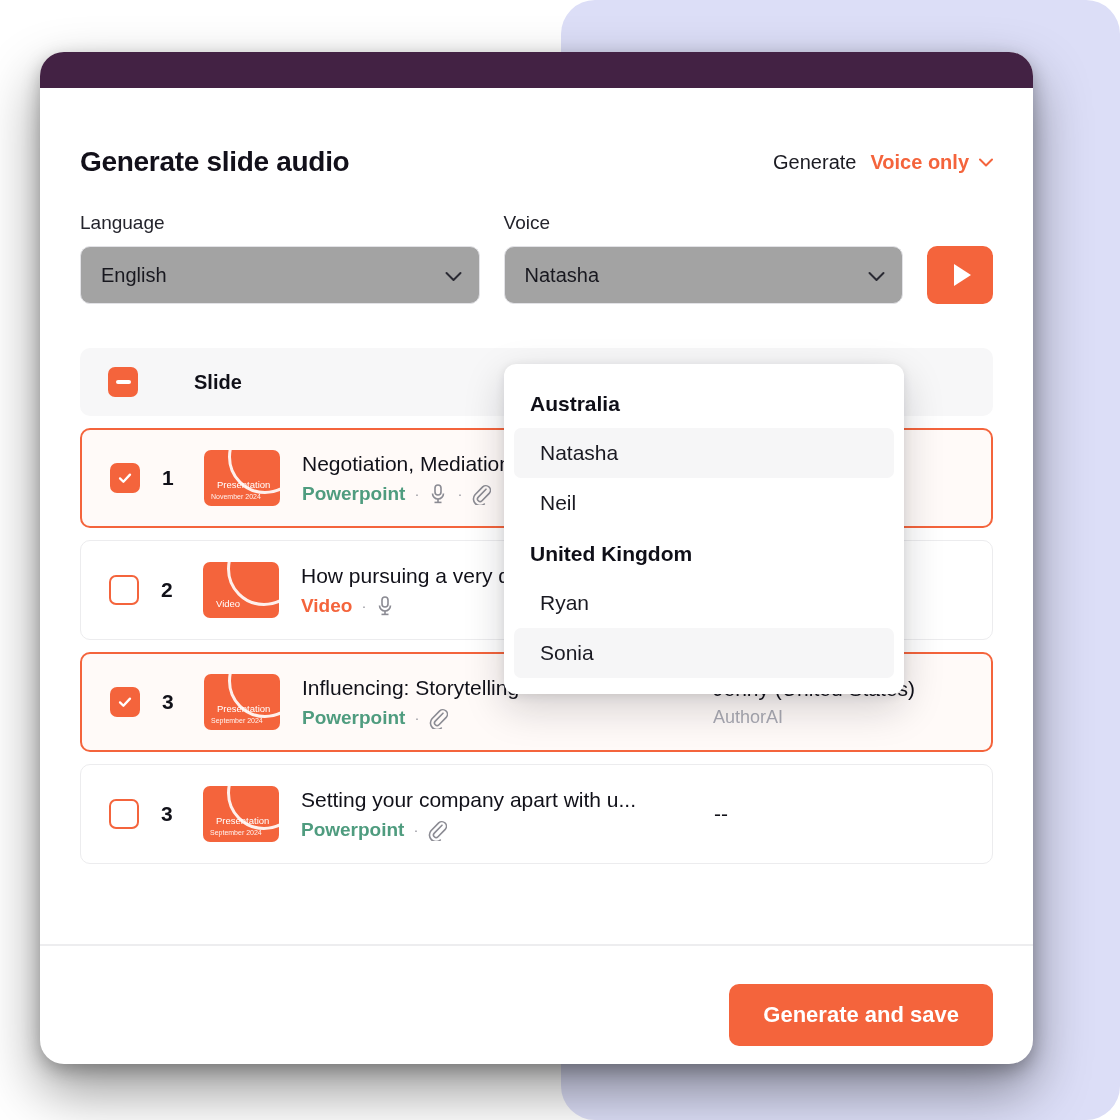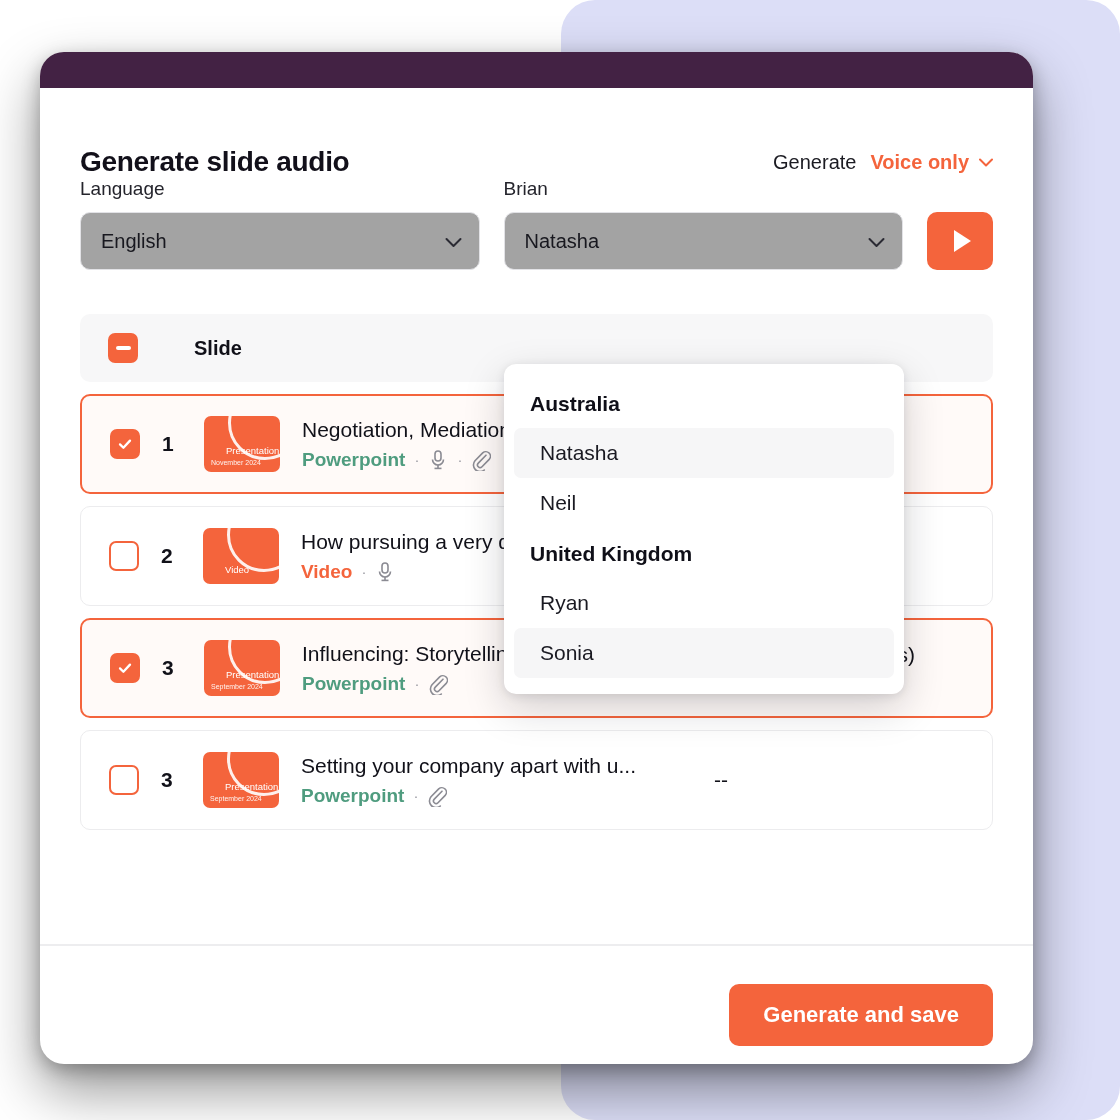--- a/index.html
+++ b/index.html
@@ -52,21 +52,21 @@
   .gen-mode {
     display: flex; align-items: center; gap: 10px;
     font-size: 20px; font-weight: 600; color: #f4643c; cursor: pointer;
   }
   .chev {
     width: 14px; height: 9px; position: relative; display: inline-block;
   }
   .chev svg { display: block; }
 
   
-  .fields { display: flex; gap: 24px; align-items: flex-end; }
+  .fields { display: flex; gap: 24px; margin-top: 34px; align-items: flex-end; }
   .field-lang { width: 400px; }
   .field-voice { width: 400px; position: relative; }
   .field-label {
     font-size: 19px; color: #24242c; margin-bottom: 12px; display: block;
   }
   .select {
     height: 58px; border: 1.6px solid #e2e2e6; border-radius: 10px;
     background: #a3a3a3; display: flex; align-items: center;
     justify-content: space-between; padding: 0 20px; cursor: pointer;
   }
@@ -102,21 +102,21 @@
   .thumb {
     width: 76px; height: 56px; border-radius: 7px; background: #f4643c;
     position: relative; overflow: hidden; flex: 0 0 auto; margin-right: 22px;
   }
   .thumb .arc {
     position: absolute; right: -22px; top: -30px;
     width: 74px; height: 74px; border: 3px solid rgba(255,255,255,0.9);
     border-radius: 50%;
   }
   .thumb-kind {
-    position: absolute; left: 22px; bottom: 16px;
+    position: absolute; left: 13px; bottom: 16px;
     font-size: 9.5px; color: #fff;
   }
   .thumb-kind.nodate { bottom: 9px; }
   .thumb-date {
     position: absolute; left: 7px; bottom: 6px;
     font-size: 7px; color: rgba(255,255,255,0.92);
   }
   .row-main { flex: 1; min-width: 0; }
   .row-title {
     font-size: 21px; color: #111119; white-space: nowrap;
@@ -215,21 +215,21 @@
             <span class="select-value">English</span>
             <span class="chev">
               <svg width="17" height="11" viewBox="0 0 17 11">
                   <path d="M1.5 2 L8.5 9 L15.5 2" stroke="#2a2a33" stroke-width="2" fill="none" stroke-linecap="round" stroke-linejoin="round"></path>
                 </svg>
             </span>
           </div>
         </div>
 
         <div class="field-voice">
-          <span class="field-label">Brian</span>
+          <span class="field-label">Voice</span>
           <div class="select">
             <span class="select-value">Natasha</span>
             <span class="chev">
               <svg width="17" height="11" viewBox="0 0 17 11">
                   <path d="M1.5 2 L8.5 9 L15.5 2" stroke="#2a2a33" stroke-width="2" fill="none" stroke-linecap="round" stroke-linejoin="round"></path>
                 </svg>
             </span>
           </div>
         </div>
 

